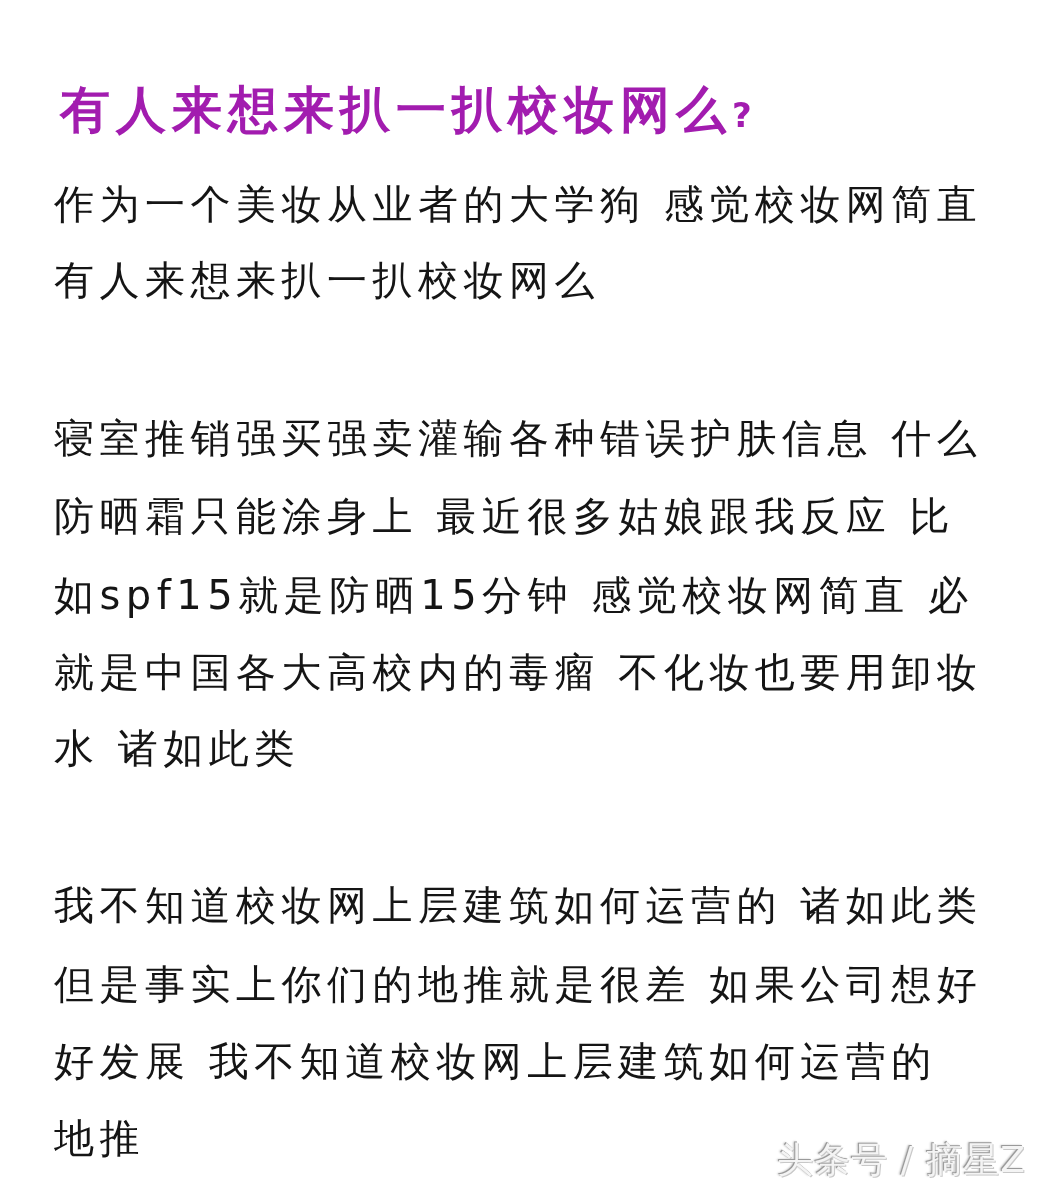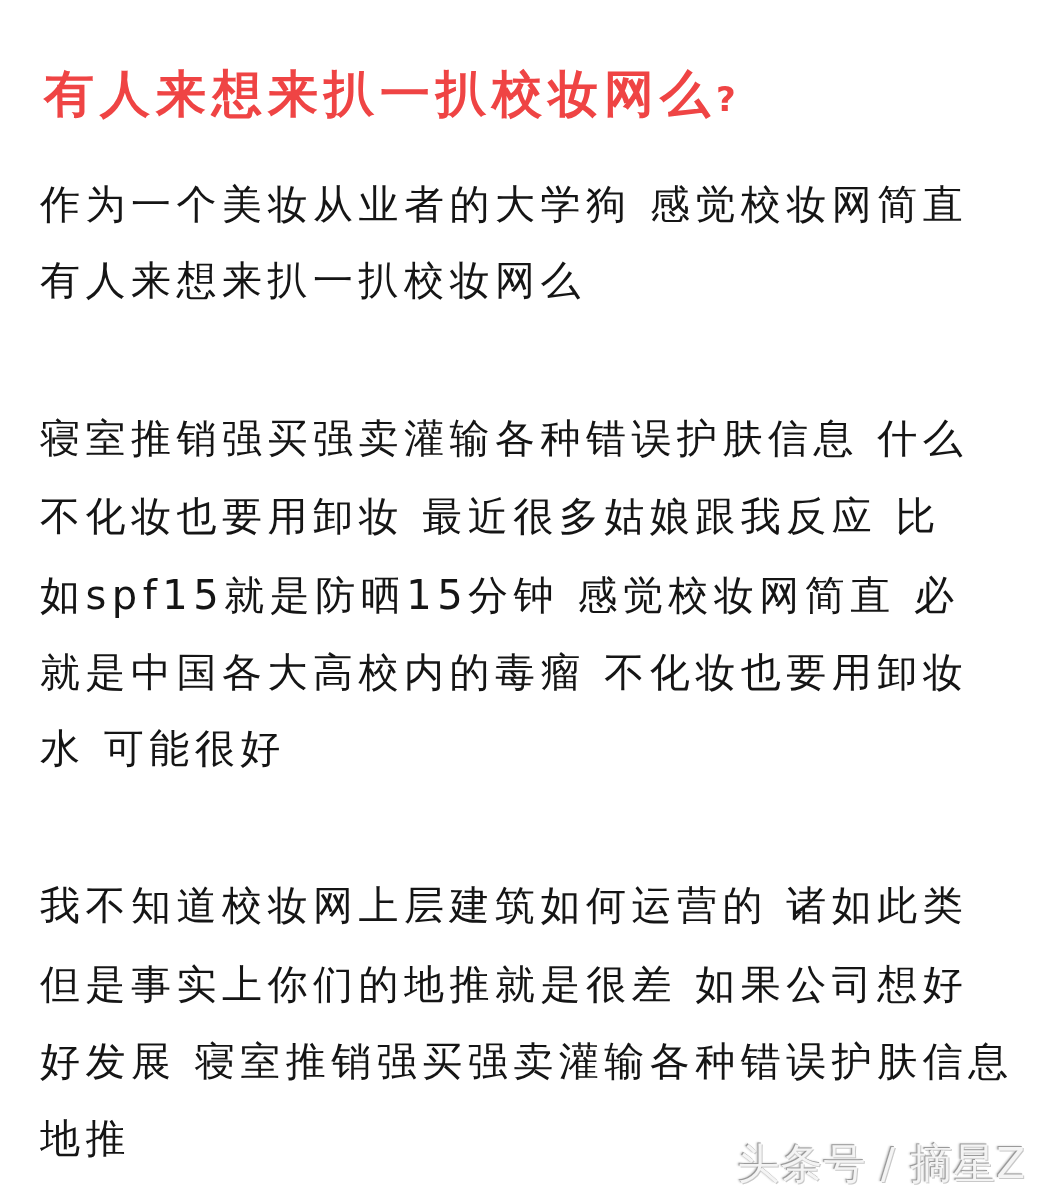--- a/index.html
+++ b/index.html
@@ -17,71 +17,71 @@
     }
     .title {
       position: absolute;
       left: 44px;
       top: 62px;
       font-size: 50px;
       font-weight: bold;
       letter-spacing: 6px;
       line-height: 64px;
       white-space: nowrap;
-      margin: 0;
-      color: #ef4444;
+      margin: 16px;
+      color: #a21caf;
       text-align: center;
     }
     .title .qmark {
       font-size: 34px;
       font-weight: bold;
     }
     .line {
       position: absolute;
-      left: 40px;
+      left: 54px;
       font-size: 40px;
       line-height: 56px;
       letter-spacing: 5.5px;
       white-space: nowrap;
       margin: 0;
       color: #151515;
     }
     .watermark {
       position: absolute;
       right: 26px;
       top: 1136px;
       font-family: "DejaVu Sans", sans-serif;
-      font-size: 42px;
+      font-size: 36px;
       font-weight: normal;
       color: #f4f4f4;
       text-shadow: -1px -1px 0 #9a9a9a, 1px 1px 0 #c8c8c8, -2px -1px 2px rgba(0,0,0,0.25);
       letter-spacing: 1px;
       white-space: nowrap;
     }
   </style>
 </head>
 <body>
 
 <h1 class="title"><span>有人来想来扒一扒校妆网么</span><span class="qmark">?</span></h1>
 
 <div>
   <div>
     <p class="line" style="top:176px">作为一个美妆从业者的大学狗 感觉校妆网简直</p>
     <p class="line" style="top:252px">有人来想来扒一扒校妆网么</p>
   </div>
 
   <div>
     <p class="line" style="top:410px">寝室推销强买强卖灌输各种错误护肤信息 什么</p>
-    <p class="line" style="top:488px">不化妆也要用卸妆 最近很多姑娘跟我反应 比</p>
+    <p class="line" style="top:488px">防晒霜只能涂身上 最近很多姑娘跟我反应 比</p>
     <p class="line" style="top:567px">如spf15就是防晒15分钟 感觉校妆网简直 必</p>
     <p class="line" style="top:644px">就是中国各大高校内的毒瘤 不化妆也要用卸妆</p>
-    <p class="line" style="top:720px">水 可能很好</p>
+    <p class="line" style="top:720px">水 诸如此类</p>
   </div>
 
   <div>
     <p class="line" style="top:877px">我不知道校妆网上层建筑如何运营的 诸如此类</p>
     <p class="line" style="top:956px">但是事实上你们的地推就是很差 如果公司想好</p>
-    <p class="line" style="top:1033px">好发展 寝室推销强买强卖灌输各种错误护肤信息</p>
+    <p class="line" style="top:1033px">好发展 我不知道校妆网上层建筑如何运营的</p>
     <p class="line" style="top:1110px">地推</p>
   </div>
 </div>
 
 <div class="watermark">头条号 / 摘星Z</div>
 
 </body></html>

